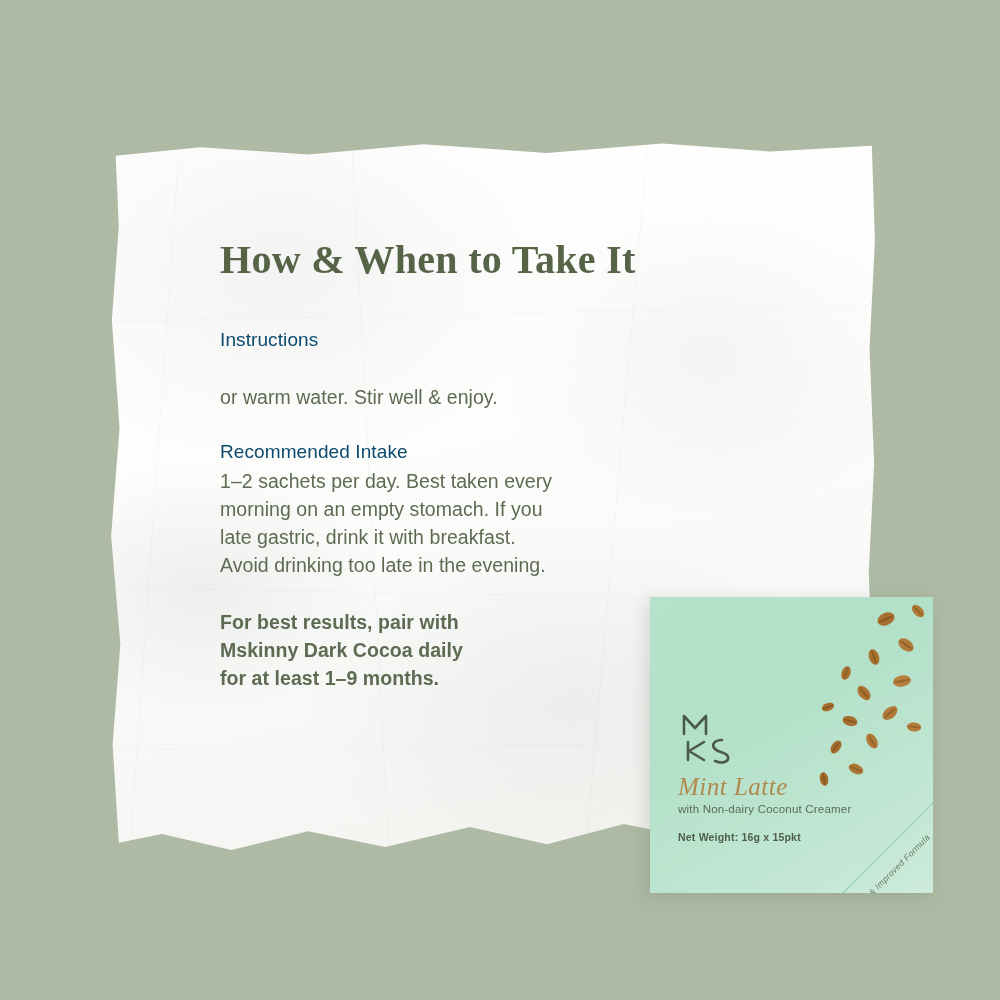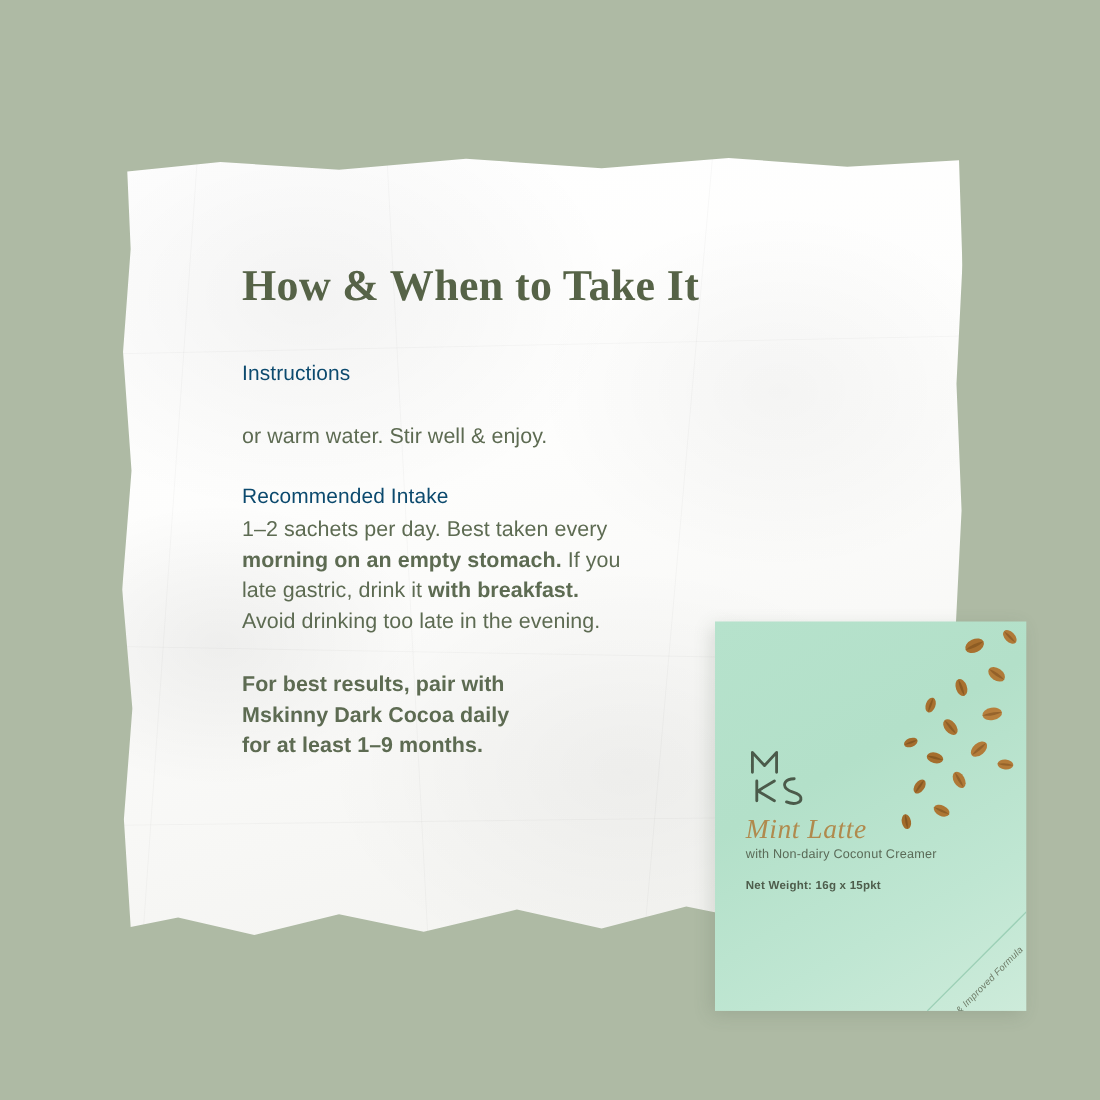--- a/index.html
+++ b/index.html
@@ -86,38 +86,38 @@
     margin: 0 0 4px 0;
     letter-spacing: 0.1px;
   }
   .body-text {
     font-size: 19.5px;
     line-height: 1.44;
     color: #5d6b52;
     margin: 0;
     letter-spacing: 0.05px;
   }
-  .body-text b { font-weight: 700; }
+  .body-text b { font-weight: 400; }
   .closing {
     font-size: 19.5px;
     line-height: 1.42;
     font-weight: 700;
     color: #5d6b52;
     margin: 0;
     letter-spacing: 0.05px;
   }
   .gap-lg { }
 
   
   .box {
     position: absolute;
     left: 650px;
-    top: 565px;
+    top: 597px;
     width: 283px;
-    height: 354px;
+    height: 296px;
     background: linear-gradient(150deg, #b6e2cc 0%, #b3e0c9 38%, #bfe6d2 72%, #cdebda 100%);
     box-shadow: -4px 4px 16px rgba(70,90,70,0.18);
     overflow: hidden;
   }
   .beans { position: absolute; inset: 0; pointer-events: none; }
   .logo {
     position: absolute;
     left: 28px;
     top: 115px;
     width: 58px;

